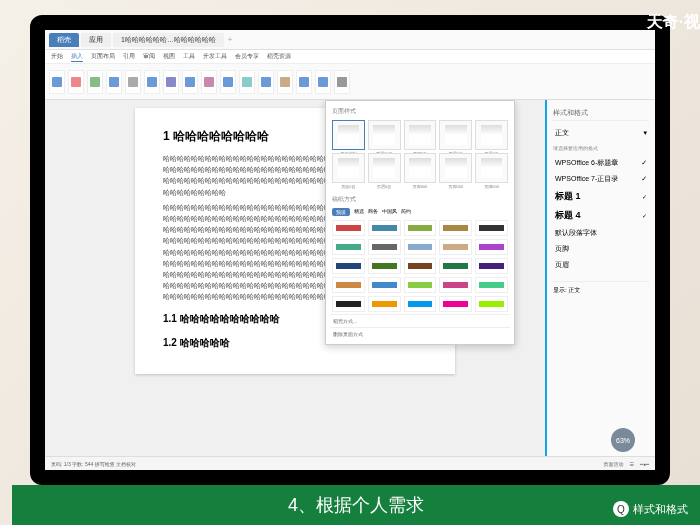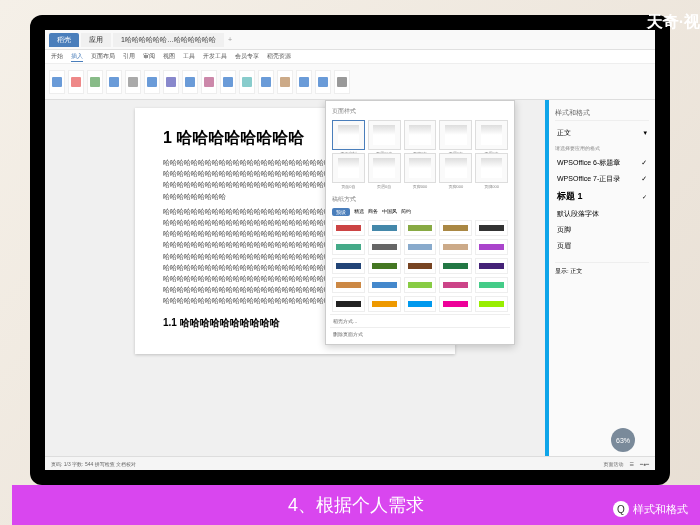--- a/index.html
+++ b/index.html
@@ -11,41 +11,41 @@
 .tab{padding:2px 8px;background:#4a7ebb;color:#fff;margin-right:2px;border-radius:2px 2px 0 0}
 .tab2{background:#f0f0f0;color:#333;padding:2px 8px;margin-right:2px}
 .ribbon-tabs{height:14px;display:flex;align-items:center;padding:0 6px;font-size:6px;color:#555;gap:8px;border-bottom:1px solid #eee}
 .ribbon-tabs span.active{color:#4a7ebb;border-bottom:1px solid #4a7ebb}
 .ribbon{height:36px;background:#fafafa;display:flex;align-items:center;padding:4px;gap:3px;border-bottom:1px solid #ddd}
 .ribbon-btn{width:16px;height:24px;background:#fff;border:1px solid #eee;display:flex;flex-direction:column;align-items:center;justify-content:center;font-size:5px}
 .ribbon-btn .ic{width:10px;height:10px;background:#6a9bd8;border-radius:1px}
 .content{display:flex;height:calc(100% - 70px);background:#f0f0f0}
 .doc-area{flex:1;padding:8px;overflow:hidden;position:relative}
 .page{width:320px;background:#fff;margin:0 auto;padding:20px 28px;box-shadow:0 1px 3px rgba(0,0,0,0.2);font-size:8px}
-.page h1{font-size:16px;margin-bottom:8px}
+.page h1{font-size:12px;margin-bottom:8px}
 .page h2{font-size:10px;margin:10px 0 4px}
 .page p{font-size:7px;line-height:1.6;color:#333;margin-bottom:4px;word-break:break-all}
 .popup{position:absolute;left:280px;top:0;width:190px;background:#fff;border:1px solid #ccc;box-shadow:0 2px 8px rgba(0,0,0,0.2);padding:4px;z-index:50}
 .popup-title{font-size:6px;color:#888;padding:2px}
 .cover-grid{display:grid;grid-template-columns:repeat(5,1fr);gap:3px;padding:2px}
 .cover-item{height:30px;border:1px solid #ddd;background:#fafafa;display:flex;align-items:center;justify-content:center;font-size:5px;position:relative}
 .cover-item.sel{border:1px solid #4a7ebb}
 .cover-thumb{width:70%;height:70%;background:linear-gradient(180deg,#ddd 0%,#fff 50%)}
 .cover-label{position:absolute;bottom:-7px;font-size:4px;color:#888;width:100%;text-align:center}
 .style-grid{display:grid;grid-template-columns:repeat(5,1fr);gap:3px;padding:2px}
 .style-item{height:16px;border:1px solid #eee;display:flex;align-items:center;justify-content:center;font-size:4px}
 .sw{width:80%;height:6px}
 .popup-footer{border-top:1px solid #eee;padding:3px;font-size:5px;color:#666}
-.sidebar{width:110px;background:#fafafa;border-left:4px solid #0ea5e9;padding:6px;font-size:6px}
+.sidebar{width:110px;background:#fafafa;border-left:2px solid #0ea5e9;padding:6px;font-size:6px}
 .sidebar-title{font-size:7px;color:#666;padding:2px 0;border-bottom:1px solid #eee;margin-bottom:4px}
 .sidebar-item{padding:3px 2px;display:flex;justify-content:space-between;align-items:center;font-size:7px}
 .sidebar-item.bold{font-weight:bold;font-size:9px}
 .statusbar{position:absolute;bottom:0;left:0;right:0;height:14px;background:#f5f5f5;border-top:1px solid #ddd;display:flex;align-items:center;padding:0 6px;font-size:5px;color:#666;justify-content:space-between}
 .zoom-badge{position:absolute;right:20px;bottom:18px;width:24px;height:24px;background:#7a8a9a;border-radius:50%;color:#fff;display:flex;align-items:center;justify-content:center;font-size:7px}
-.caption{position:absolute;bottom:0;left:12px;right:0;height:40px;background:#d946ef;color:#fff;display:flex;align-items:center;justify-content:center;font-size:18px}
+.caption{position:absolute;bottom:0;left:12px;right:0;height:40px;background:#15803d;color:#fff;display:flex;align-items:center;justify-content:center;font-size:18px}
 .logo-bottom{position:absolute;right:12px;bottom:8px;color:#fff;font-size:11px;display:flex;align-items:center;gap:4px;z-index:101}
 .logo-bottom .circ{width:16px;height:16px;background:#fff;border-radius:50%;color:#333;display:flex;align-items:center;justify-content:center;font-size:10px}
 .sb-right{display:flex;gap:6px;align-items:center}
 </style>
 </head>
 <body>
 
 <div class="watermark">天奇·视</div>
 
 <div class="monitor">
@@ -122,20 +122,21 @@
         </div>
 </div>
 
 <div class="content">
   <div class="doc-area">
     <div class="page">
       <h1>1 哈哈哈哈哈哈哈哈</h1>
       <p>哈哈哈哈哈哈哈哈哈哈哈哈哈哈哈哈哈哈哈哈哈哈哈哈哈哈哈哈哈哈哈哈哈哈哈哈哈哈哈哈哈哈哈哈哈哈哈哈哈哈哈哈哈哈哈哈哈哈哈哈哈哈哈哈哈哈哈哈哈哈哈哈哈哈哈哈哈哈哈哈哈哈哈哈哈哈哈哈哈哈哈哈哈哈哈哈哈哈哈哈哈哈哈哈哈哈哈哈哈哈哈哈哈哈哈哈哈哈哈哈</p>
       <p>哈哈哈哈哈哈哈哈哈哈哈哈哈哈哈哈哈哈哈哈哈哈哈哈哈哈哈哈哈哈哈哈哈哈哈哈哈哈哈哈哈哈哈哈哈哈哈哈哈哈哈哈哈哈哈哈哈哈哈哈哈哈哈哈哈哈哈哈哈哈哈哈哈哈哈哈哈哈哈哈哈哈哈哈哈哈哈哈哈哈哈哈哈哈哈哈哈哈哈哈哈哈哈哈哈哈哈哈哈哈哈哈哈哈哈哈哈哈哈哈哈哈哈哈哈哈哈哈哈哈哈哈哈哈哈哈哈哈哈哈哈哈哈哈哈哈哈哈哈哈哈哈哈哈哈哈哈哈哈哈哈哈哈哈哈哈哈哈哈哈哈哈哈哈哈哈哈哈哈哈哈哈哈哈哈哈哈哈哈哈哈哈哈哈哈哈哈哈哈哈哈哈哈哈哈哈哈哈哈哈哈哈哈哈哈哈哈哈哈哈哈哈哈哈哈哈哈哈哈哈哈哈哈哈哈哈哈哈哈哈哈哈哈哈哈哈哈哈哈哈哈哈哈哈哈哈哈哈哈哈哈哈哈哈哈哈哈哈哈哈哈哈哈哈哈哈哈哈哈哈哈哈哈哈哈哈哈哈哈哈哈哈哈哈哈哈哈哈哈哈哈哈哈哈哈哈哈哈哈哈哈哈哈哈哈哈哈哈哈哈</p>
       <h2>1.1 哈哈哈哈哈哈哈哈哈哈</h2>
+      <h2>1.2 哈哈哈哈哈</h2>
     </div>
 
     <div class="popup">
       <div class="popup-title">页面样式</div>
       <div class="cover-grid">
         <div class="cover-item sel">
                 <div class="cover-thumb"></div>
                 <div class="cover-label">页面定制</div>
               </div>
         <div class="cover-item">
@@ -277,20 +278,24 @@
             <span>✓</span>
           </div>
     <div class="sidebar-item">
             <span>WPSOffice 7-正目录</span>
             <span>✓</span>
           </div>
     <div class="sidebar-item bold">
             <span>标题 1</span>
             <span style="font-weight:normal;font-size:6px">✓</span>
           </div>
+    <div class="sidebar-item bold">
+            <span>标题 4</span>
+            <span style="font-weight:normal;font-size:6px">✓</span>
+          </div>
     <div class="sidebar-item">
             <span>默认段落字体</span>
           </div>
     <div class="sidebar-item">
             <span>页脚</span>
           </div>
     <div class="sidebar-item">
             <span>页眉</span>
           </div>
     <div style="margin-top:8px;border-top:1px solid #eee;padding-top:4px">

